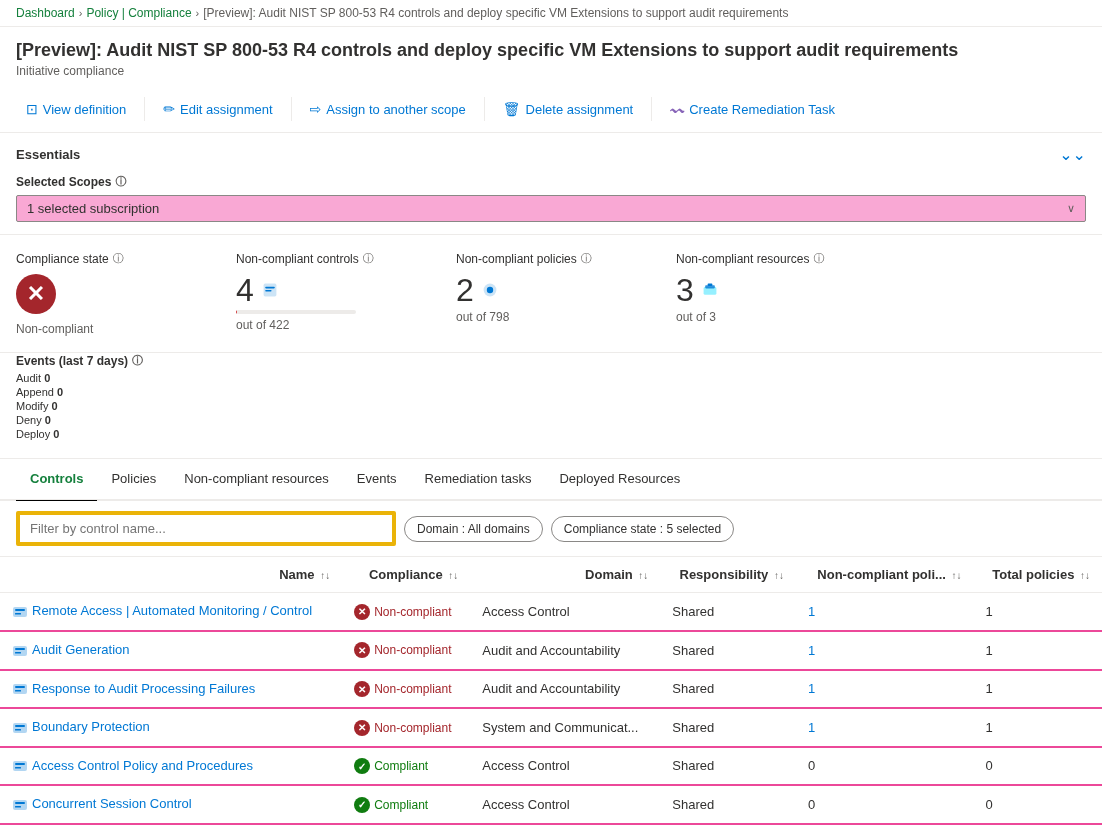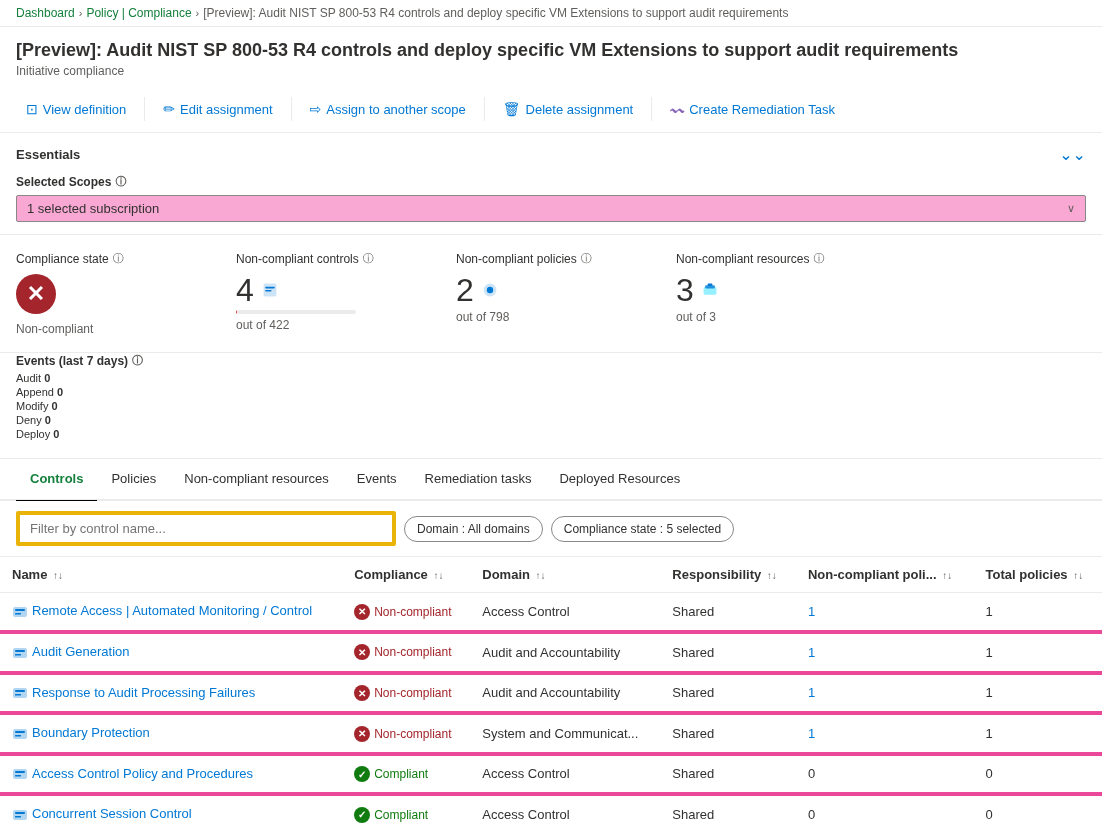--- a/index.html
+++ b/index.html
@@ -48,23 +48,23 @@
     .tab { padding: 12px 14px; font-size: 13px; color: #323130; cursor: pointer; border-bottom: 3px solid transparent; margin-bottom: -2px; white-space: nowrap; }
     .tab.active { color: #15803d; border-bottom: 1px solid #000000; font-weight: 600; }
 
     .controls-bar { background: #fff; padding: 10px 16px; display: flex; align-items: center; gap: 8px; border-bottom: 1px solid #edebe9; }
     .filter-input { flex: 1; max-width: 380px; border: 4px solid #eab308; padding: 6px 10px; font-size: 13px; border-radius: 2px; }
     .filter-btn { padding: 5px 12px; border: 1px solid #8a8886; background: #fff; border-radius: 14px; font-size: 12px; cursor: pointer; color: #323130; white-space: nowrap; }
 
     .table-container { background: #fff; overflow-x: auto; }
     table { width: 100%; border-collapse: collapse; font-size: 13px; }
     thead tr { border-bottom: 1px solid #edebe9; }
-    thead th { padding: 10px 12px; text-align: left; font-weight: 600; color: #323130; white-space: nowrap; background: #fff; }
+    thead th { padding: 10px 12px; text-align: right; font-weight: 600; color: #323130; white-space: nowrap; background: #fff; }
     thead th .sort-icon { font-size: 10px; color: #605e5c; margin-left: 2px; }
-    tbody tr { border-bottom: 4px solid #ec4899; }
+    tbody tr { border-bottom: 2px solid #ec4899; }
     tbody td { padding: 10px 12px; vertical-align: middle; }
     .row-icon { display: inline-flex; margin-right: 4px; vertical-align: middle; }
     .link-text { color: #0078d4; text-decoration: none; cursor: pointer; }
     .badge-noncompliant { display: inline-flex; align-items: center; gap: 4px; color: #a4262c; font-size: 12px; }
     .badge-compliant { display: inline-flex; align-items: center; gap: 4px; color: #107c10; font-size: 12px; }
     .x-icon { display: inline-flex; align-items: center; justify-content: center; width: 16px; height: 16px; border-radius: 50%; background: #a4262c; color: #fff; font-size: 10px; font-weight: 700; }
     .check-icon { display: inline-flex; align-items: center; justify-content: center; width: 16px; height: 16px; border-radius: 50%; background: #107c10; color: #fff; font-size: 10px; font-weight: 700; }
     .policy-count { color: #0078d4; cursor: pointer; }
     .info-icon { color: #605e5c; font-size: 11px; cursor: pointer; }
 

